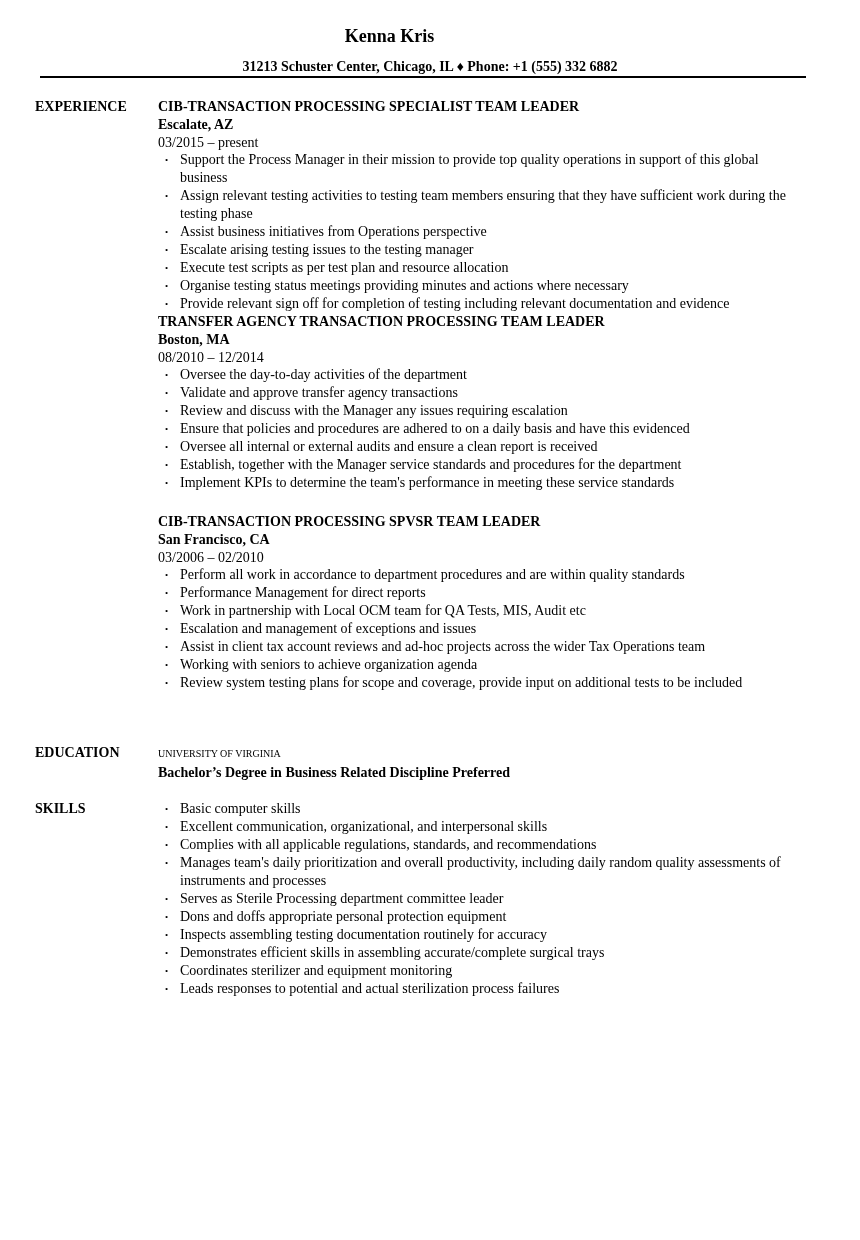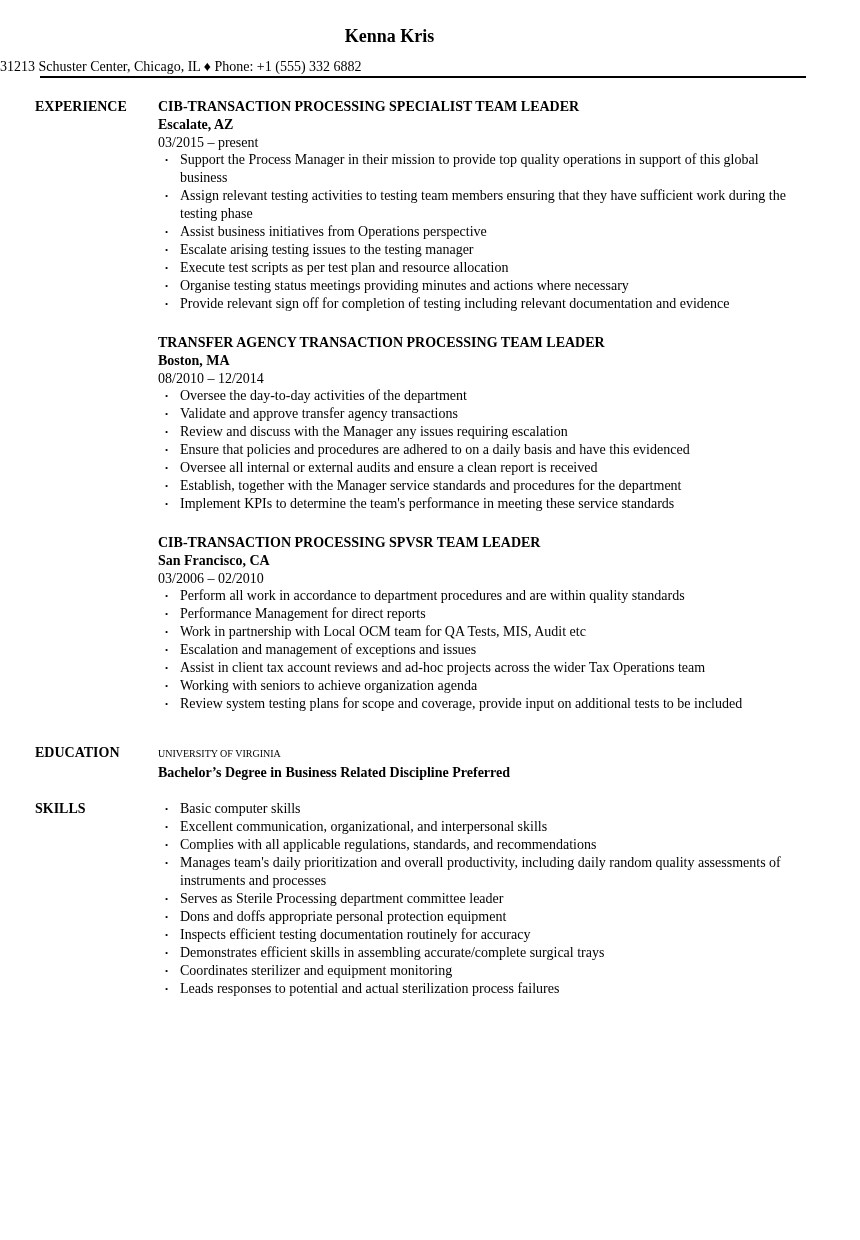--- a/index.html
+++ b/index.html
@@ -1,18 +1,18 @@
 <!DOCTYPE html>
 <html><head>
 <meta charset="utf-8">
 <style>
   html, body { margin:0; padding:0; background:#ffffff; }
   body { width:860px; height:1240px; position:relative; font-family:"Liberation Serif","DejaVu Serif",serif; color:#000; font-size:14px; }
   .name { position:absolute; top:25px; left:0; width:779px; text-align:center; font-weight:bold; font-size:18px; line-height:22px; }
-  .contact { position:absolute; top:58px; left:0; width:860px; font-weight:normal; font-size:14px; line-height:18px; }
+  .contact { position:absolute; top:58px; left:0; width:860px; text-align:center; font-weight:bold; font-size:14px; line-height:18px; }
   .rule { position:absolute; top:76px; left:40px; width:766px; height:2px; background:#000; }
   .section { position:absolute; left:0; width:860px; }
   .sec-label { position:absolute; left:35px; top:0; font-weight:bold; font-size:14px; line-height:18px; }
   .sec-body { position:absolute; left:158px; top:0; width:648px; }
   .job { margin:0; }
   .job-title { font-weight:bold; font-size:14px; line-height:18px; }
   .job-loc { font-weight:bold; font-size:14px; line-height:18px; }
   .job-dates { font-size:14px; line-height:17px; }
   ul { list-style:none; margin:0; padding:0; }
   li { position:relative; padding-left:22px; font-size:14px; line-height:18px; }
@@ -39,21 +39,21 @@
         <li><span class="dot">•</span><span>Support the Process Manager in their mission to provide top quality operations in support of this global business</span></li>
         <li><span class="dot">•</span><span>Assign relevant testing activities to testing team members ensuring that they have sufficient work during the testing phase</span></li>
         <li><span class="dot">•</span><span>Assist business initiatives from Operations perspective</span></li>
         <li><span class="dot">•</span><span>Escalate arising testing issues to the testing manager</span></li>
         <li><span class="dot">•</span><span>Execute test scripts as per test plan and resource allocation</span></li>
         <li><span class="dot">•</span><span>Organise testing status meetings providing minutes and actions where necessary</span></li>
         <li><span class="dot">•</span><span>Provide relevant sign off for completion of testing including relevant documentation and evidence</span></li>
       </ul>
     </div>
 
-    <div class="job" style="margin-top:21px;">
+    <div class="job" style="">
       <div class="job-title">TRANSFER AGENCY TRANSACTION PROCESSING TEAM LEADER</div>
       <div class="job-loc">Boston, MA</div>
       <div class="job-dates">08/2010 – 12/2014</div>
       <ul>
         <li><span class="dot">•</span><span>Oversee the day-to-day activities of the department</span></li>
         <li><span class="dot">•</span><span>Validate and approve transfer agency transactions</span></li>
         <li><span class="dot">•</span><span>Review and discuss with the Manager any issues requiring escalation</span></li>
         <li><span class="dot">•</span><span>Ensure that policies and procedures are adhered to on a daily basis and have this evidenced</span></li>
         <li><span class="dot">•</span><span>Oversee all internal or external audits and ensure a clean report is received</span></li>
         <li><span class="dot">•</span><span>Establish, together with the Manager service standards and procedures for the department</span></li>
@@ -90,19 +90,19 @@
 <div class="section" style="top:800px;">
   <div class="sec-label">SKILLS</div>
   <div class="sec-body">
     <ul>
       <li><span class="dot">•</span><span>Basic computer skills</span></li>
       <li><span class="dot">•</span><span>Excellent communication, organizational, and interpersonal skills</span></li>
       <li><span class="dot">•</span><span>Complies with all applicable regulations, standards, and recommendations</span></li>
       <li><span class="dot">•</span><span>Manages team's daily prioritization and overall productivity, including daily random quality assessments of instruments and processes</span></li>
       <li><span class="dot">•</span><span>Serves as Sterile Processing department committee leader</span></li>
       <li><span class="dot">•</span><span>Dons and doffs appropriate personal protection equipment</span></li>
-      <li><span class="dot">•</span><span>Inspects efficient testing documentation routinely for accuracy</span></li>
+      <li><span class="dot">•</span><span>Inspects assembling testing documentation routinely for accuracy</span></li>
       <li><span class="dot">•</span><span>Demonstrates efficient skills in assembling accurate/complete surgical trays</span></li>
       <li><span class="dot">•</span><span>Coordinates sterilizer and equipment monitoring</span></li>
       <li><span class="dot">•</span><span>Leads responses to potential and actual sterilization process failures</span></li>
     </ul>
   </div>
 </div>
 
 </body></html>

